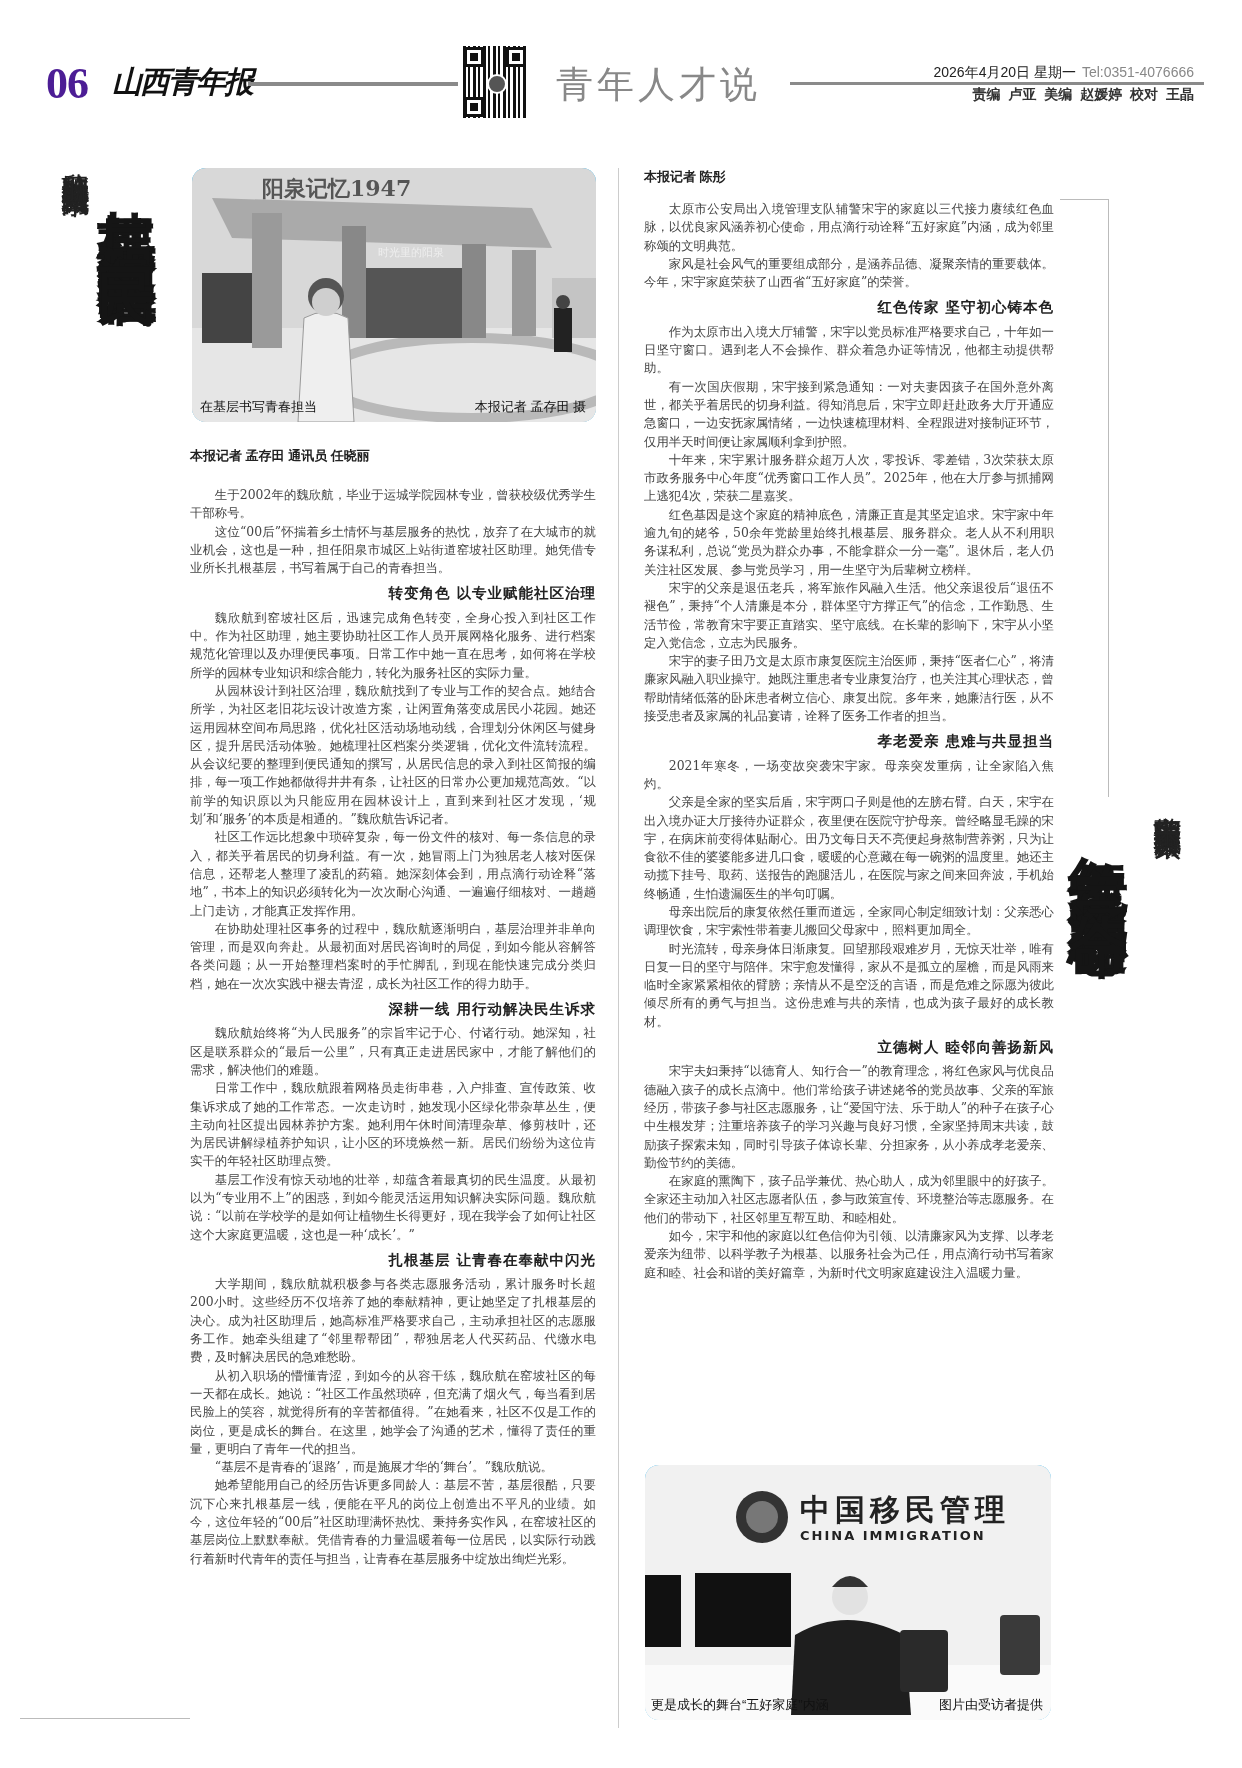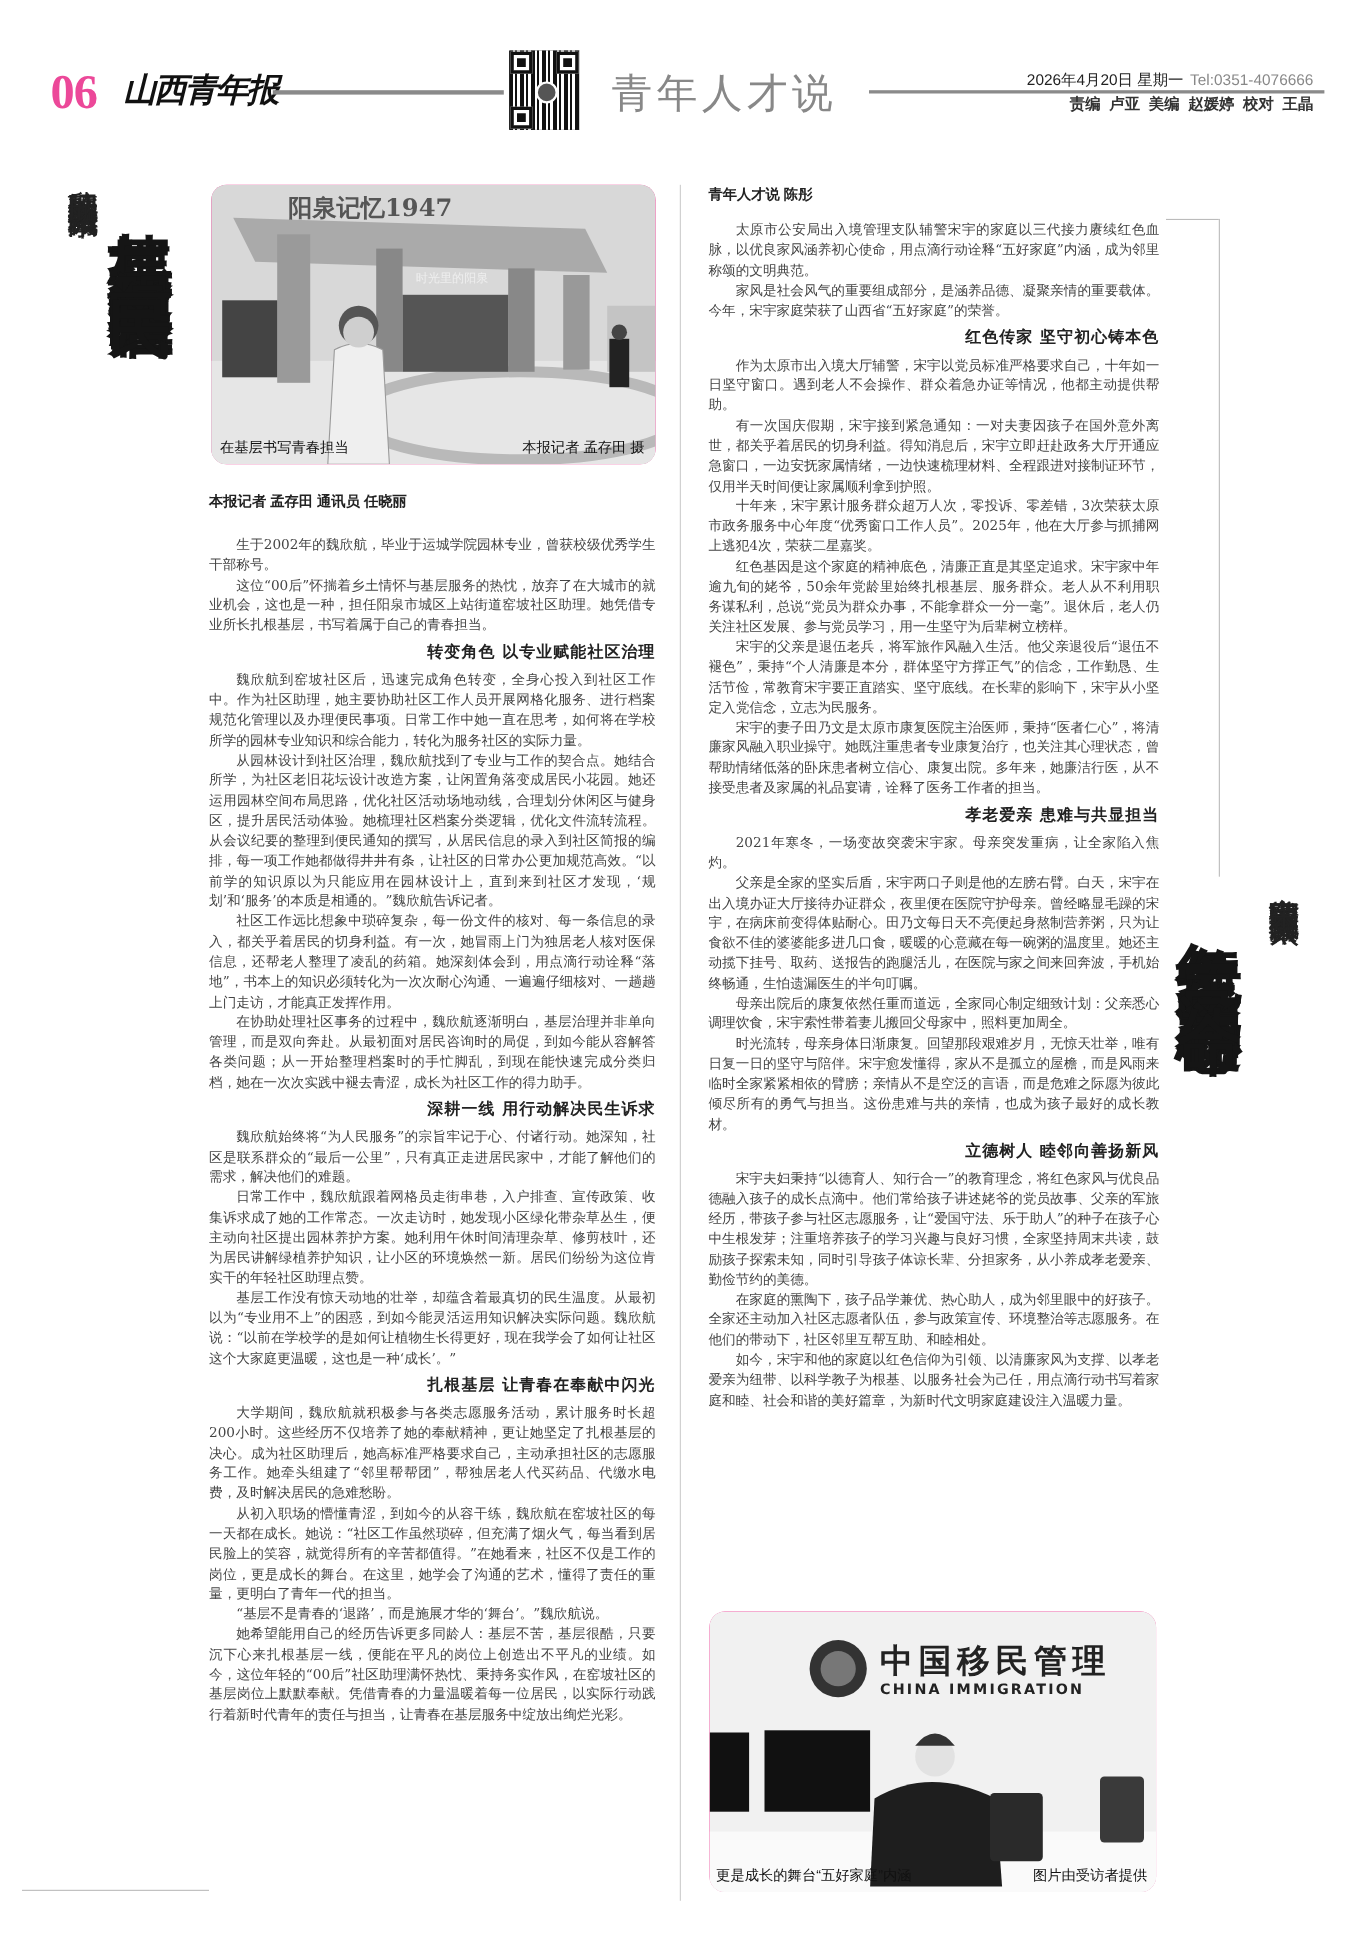--- a/index.html
+++ b/index.html
@@ -1,35 +1,35 @@
 <!DOCTYPE html>
 <html><head>
 <meta charset="utf-8">
 <style>
   html,body{margin:0;padding:0;background:#fff;}
   body{width:1242px;height:1768px;position:relative;overflow:hidden;color:#333;font-family:"DejaVu Serif","Liberation Serif",serif;}
   .abs{position:absolute;}
   
-  .pageno{left:46px;top:58px;font-family:"Liberation Serif",serif;font-weight:bold;font-size:44px;color:#ec4899;letter-spacing:-1px;}
+  .pageno{left:46px;top:58px;font-family:"Liberation Serif",serif;font-weight:bold;font-size:44px;color:#4c1d95;letter-spacing:-1px;}
   .masthead{left:112px;top:62px;font-family:"DejaVu Serif",serif;font-style:italic;font-weight:bold;font-size:30px;color:#111;letter-spacing:-2px;}
   .hline{height:4px;background:#8a8a8a;}
   .qr{left:463px;top:46px;width:64px;height:72px;background:
       repeating-linear-gradient(90deg,#111 0 3px,#fff 3px 5px,#111 5px 7px,#fff 7px 10px),
       #111;}
   .qr .c{position:absolute;width:14px;height:14px;border:3px solid #111;background:#fff;box-shadow:inset 0 0 0 3px #fff,inset 0 0 0 7px #111;}
   .qr .mid{position:absolute;left:24px;top:28px;width:16px;height:16px;border-radius:50%;background:#555;border:2px solid #fff;}
   .section{left:556px;top:60px;font-size:37px;color:#888;letter-spacing:4px;font-family:"DejaVu Serif",serif;}
   .dateline{right:48px;top:64px;font-family:"Liberation Sans",sans-serif;font-size:14px;color:#222;}
   .dateline .tel{color:#888;margin-left:6px;}
   .credits{right:48px;top:86px;font-family:"Liberation Sans",sans-serif;font-size:14px;font-weight:bold;color:#333;word-spacing:4px;}
   
   .vtitle{writing-mode:vertical-rl;font-family:"DejaVu Serif",serif;font-weight:bold;color:#151515;}
   .vsub{writing-mode:vertical-rl;font-family:"DejaVu Serif",serif;color:#222;}
   
-  .photo{border-radius:14px;overflow:hidden;background:#ec4899;}
+  .photo{border-radius:14px;overflow:hidden;background:#0ea5e9;}
   .photo .cap{position:absolute;bottom:6px;font-family:"Liberation Sans",sans-serif;font-size:13px;color:#111;margin-top:37px;}
   
   .byline{font-family:"Liberation Sans",sans-serif;font-weight:bold;font-size:13px;color:#222;}
   .col{font-size:12.4px;line-height:18.3px;color:#444;text-align:justify;}
   .col p{margin:0;text-indent:2em;}
   .col h3{margin:7px 0 6px;text-align:right;font-size:14.5px;font-weight:bold;color:#222;letter-spacing:1px;}
   .vrule{width:1px;background:#ccc;}
 </style>
 </head>
 <body>
@@ -96,21 +96,21 @@
   <p>大学期间，魏欣航就积极参与各类志愿服务活动，累计服务时长超200小时。这些经历不仅培养了她的奉献精神，更让她坚定了扎根基层的决心。成为社区助理后，她高标准严格要求自己，主动承担社区的志愿服务工作。她牵头组建了“邻里帮帮团”，帮独居老人代买药品、代缴水电费，及时解决居民的急难愁盼。</p>
   <p>从初入职场的懵懂青涩，到如今的从容干练，魏欣航在窑坡社区的每一天都在成长。她说：“社区工作虽然琐碎，但充满了烟火气，每当看到居民脸上的笑容，就觉得所有的辛苦都值得。”在她看来，社区不仅是工作的岗位，更是成长的舞台。在这里，她学会了沟通的艺术，懂得了责任的重量，更明白了青年一代的担当。</p>
   <p>“基层不是青春的‘退路’，而是施展才华的‘舞台’。”魏欣航说。</p>
   <p>她希望能用自己的经历告诉更多同龄人：基层不苦，基层很酷，只要沉下心来扎根基层一线，便能在平凡的岗位上创造出不平凡的业绩。如今，这位年轻的“00后”社区助理满怀热忱、秉持务实作风，在窑坡社区的基层岗位上默默奉献。凭借青春的力量温暖着每一位居民，以实际行动践行着新时代青年的责任与担当，让青春在基层服务中绽放出绚烂光彩。</p>
 </div>
 
 <div class="abs" style="left:20px;top:1718px;width:170px;height:1px;background:#bbb;"></div>
 
 <div class="abs vrule" style="left:618px;top:168px;height:1560px;"></div>
 
-<div class="abs byline" style="left:644px;top:168px;">青年人才说 陈彤</div>
+<div class="abs byline" style="left:644px;top:168px;">本报记者 陈彤</div>
 
 <div class="abs col" style="left:644px;top:200px;width:410px;">
   <p>太原市公安局出入境管理支队辅警宋宇的家庭以三代接力赓续红色血脉，以优良家风涵养初心使命，用点滴行动诠释“五好家庭”内涵，成为邻里称颂的文明典范。</p>
   <p>家风是社会风气的重要组成部分，是涵养品德、凝聚亲情的重要载体。今年，宋宇家庭荣获了山西省“五好家庭”的荣誉。</p>
   <h3>红色传家 坚守初心铸本色</h3>
   <p>作为太原市出入境大厅辅警，宋宇以党员标准严格要求自己，十年如一日坚守窗口。遇到老人不会操作、群众着急办证等情况，他都主动提供帮助。</p>
   <p>有一次国庆假期，宋宇接到紧急通知：一对夫妻因孩子在国外意外离世，都关乎着居民的切身利益。得知消息后，宋宇立即赶赴政务大厅开通应急窗口，一边安抚家属情绪，一边快速梳理材料、全程跟进对接制证环节，仅用半天时间便让家属顺利拿到护照。</p>
   <p>十年来，宋宇累计服务群众超万人次，零投诉、零差错，3次荣获太原市政务服务中心年度“优秀窗口工作人员”。2025年，他在大厅参与抓捕网上逃犯4次，荣获二星嘉奖。</p>
   <p>红色基因是这个家庭的精神底色，清廉正直是其坚定追求。宋宇家中年逾九旬的姥爷，50余年党龄里始终扎根基层、服务群众。老人从不利用职务谋私利，总说“党员为群众办事，不能拿群众一分一毫”。退休后，老人仍关注社区发展、参与党员学习，用一生坚守为后辈树立榜样。</p>
   <p>宋宇的父亲是退伍老兵，将军旅作风融入生活。他父亲退役后“退伍不褪色”，秉持“个人清廉是本分，群体坚守方撑正气”的信念，工作勤恳、生活节俭，常教育宋宇要正直踏实、坚守底线。在长辈的影响下，宋宇从小坚定入党信念，立志为民服务。</p>

